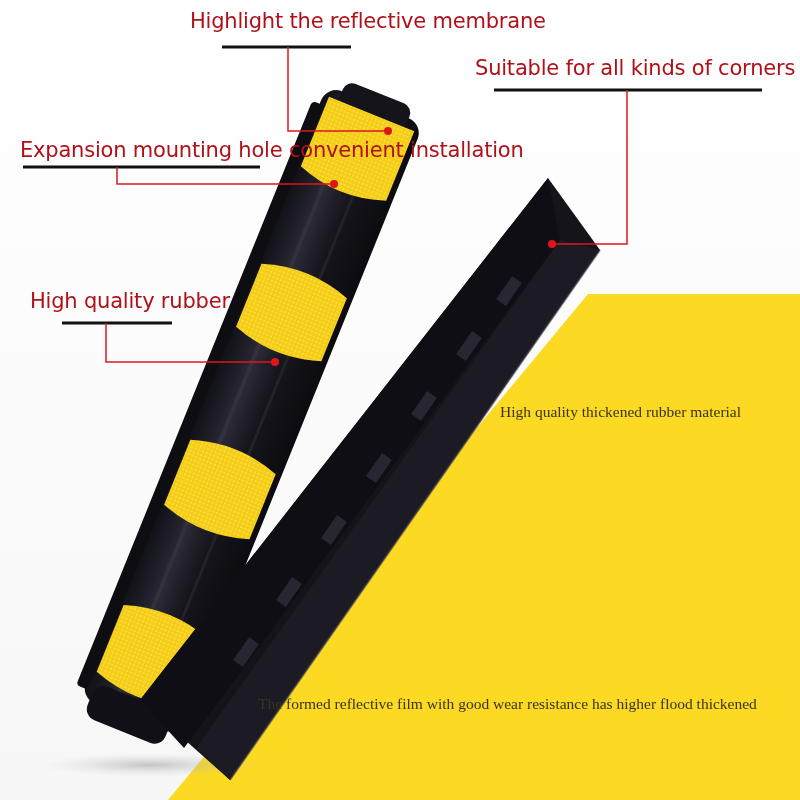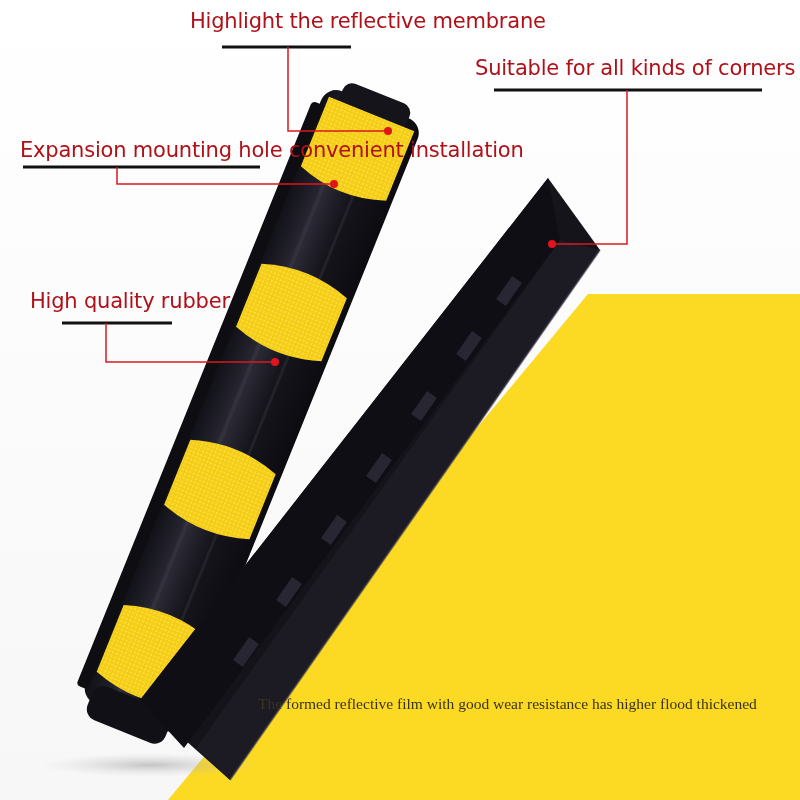--- a/index.html
+++ b/index.html
@@ -93,14 +93,15 @@
     <line x1="62" y1="323" x2="172" y2="323" stroke="#111" stroke-width="3"></line>
     <polyline points="106,323 106,362 275,362" fill="none" stroke="#d9191f" stroke-width="1.5"></polyline>
     <circle cx="275" cy="362" r="4" fill="#e0151c"></circle>
   </svg>
 
   <div class="callout" style="left:190px; top:11px;">Highlight the reflective membrane</div>
   <div class="callout" style="left:475px; top:58px;">Suitable for all kinds of corners</div>
   <div class="callout" style="left:20px; top:140px;">Expansion mounting hole convenient installation</div>
   <div class="callout" style="left:30px; top:291px;">High quality rubber</div>
 
+  <div class="feature" style="left:500px; top:404px;">High quality thickened rubber material</div>
   <div class="feature" style="left:258px; top:696px;">The formed reflective film with good wear resistance has higher flood thickened</div>
 </div>
 
 </body></html>

